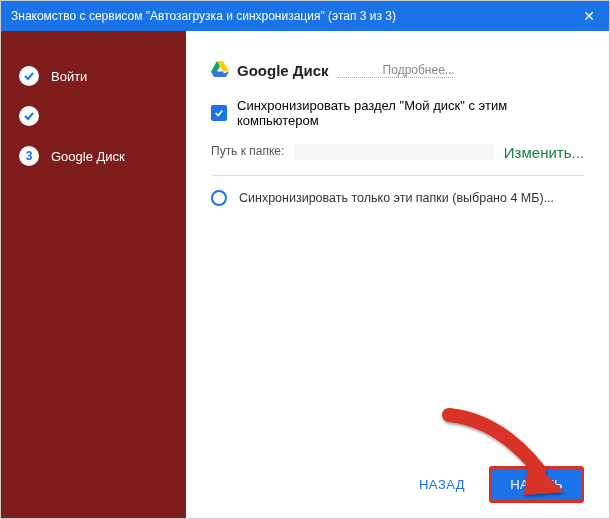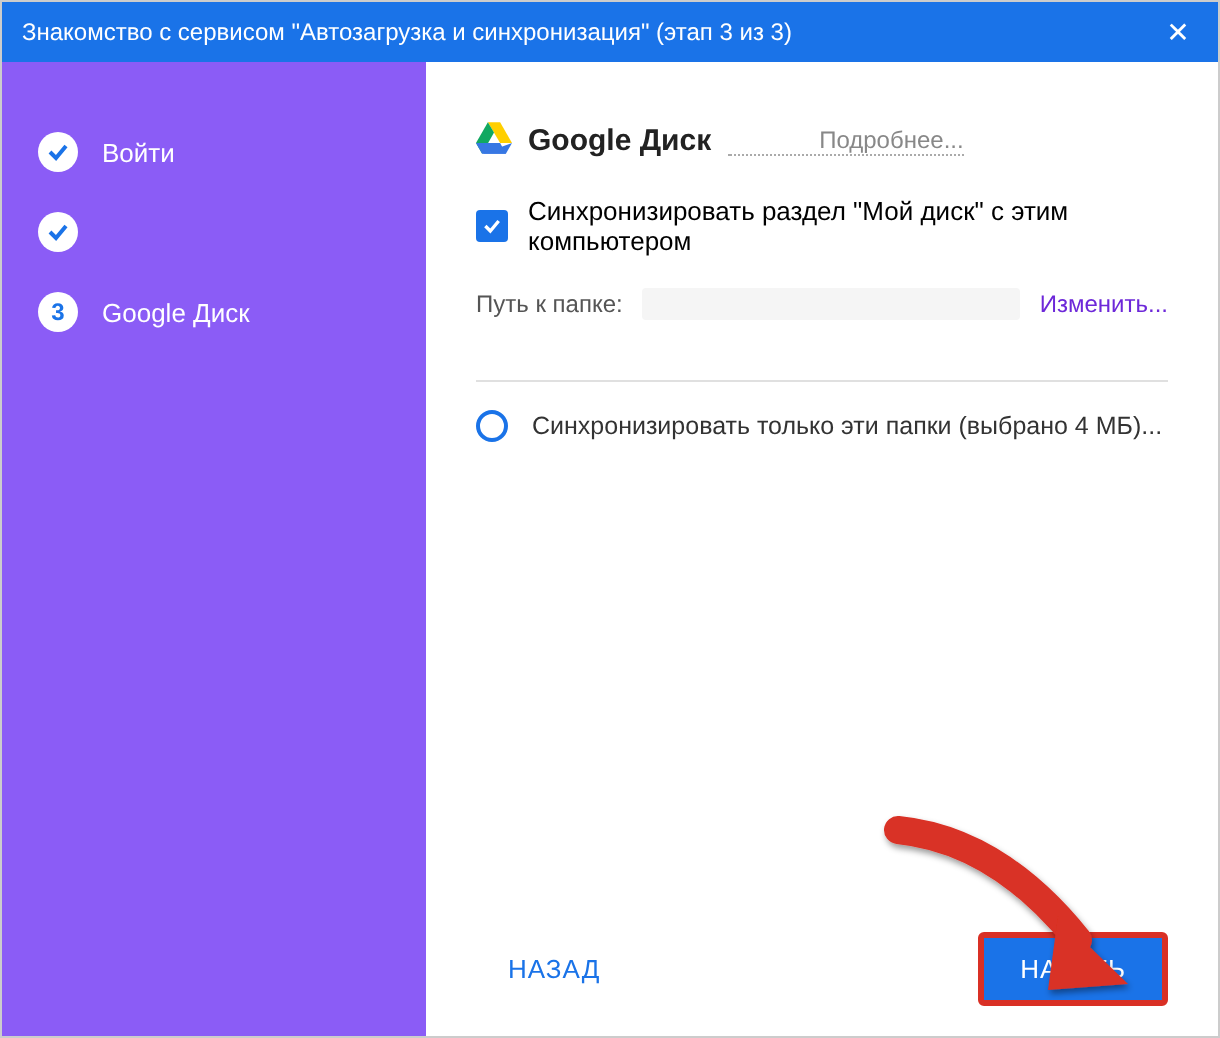--- a/index.html
+++ b/index.html
@@ -2,41 +2,41 @@
 <html><head>
 <meta charset="utf-8">
 <style>
   * { box-sizing: border-box; margin: 0; padding: 0; }
   body { font-family: "Segoe UI", Arial, sans-serif; font-size: 13px; background: #fff; }
   .window { width: 610px; height: 519px; border: 1px solid #ccc; display: flex; flex-direction: column; position: relative; }
   .titlebar { height: 30px; background: #1a73e8; color: #fff; display: flex; align-items: center; padding: 0 10px; font-size: 12px; }
   .titlebar .title { flex: 1; }
   .titlebar .close { width: 20px; text-align: center; cursor: pointer; font-size: 14px; }
   .body { flex: 1; display: flex; min-height: 0; }
-  .sidebar { width: 212px; background: #8b5cf6; color: #fff; padding-top: 25px; }
+  .sidebar { width: 185px; background: #7f1d1d; color: #fff; padding-top: 25px; }
   .step { display: flex; align-items: center; padding: 10px 18px; gap: 12px; font-size: 13px; }
   .step .circle { width: 20px; height: 20px; border-radius: 50%; background: #fff; color: #1a73e8; display: flex; align-items: center; justify-content: center; font-size: 12px; font-weight: bold; flex-shrink: 0; }
   .step .circle svg { width: 12px; height: 12px; }
   .main { flex: 1; background: #fff; display: flex; flex-direction: column; padding: 30px 25px 15px 25px; position: relative; }
   .header-row { display: flex; align-items: center; gap: 8px; margin-bottom: 18px; }
   .header-row h2 { font-size: 15px; font-weight: 600; color: #222; }
   .header-row .more { color: #888; font-size: 12px; border-bottom: 1px dotted #aaa; cursor: pointer; padding-left: 46px; }
   .drive-icon { width: 18px; height: 16px; }
   .sync-row { display: flex; align-items: center; gap: 10px; margin-bottom: 16px; }
   .checkbox { width: 16px; height: 16px; background: #1a73e8; border-radius: 2px; display: flex; align-items: center; justify-content: center; cursor: pointer; flex-shrink: 0; }
   .checkbox svg { width: 10px; height: 10px; }
-  .path-row { display: flex; align-items: center; gap: 10px; font-size: 12px; margin-bottom: 30px; color: #555; }
+  .path-row { display: flex; gap: 10px; font-size: 12px; margin-bottom: 14px; color: #555; }
   .path-label { flex-shrink: 0; }
   .path-value { flex: 1; height: 16px; background: #f5f5f5; border-radius: 2px; }
-  .change-link { color: #6d28d9; cursor: pointer; font-size: 12px; }
+  .change-link { color: #15803d; cursor: pointer; font-size: 15px; }
   .divider { height: 1px; background: #e0e0e0; margin-bottom: 14px; }
   .radio-row { display: flex; align-items: center; gap: 12px; margin-bottom: 12px; font-size: 12.5px; color: #333; }
   .radio { width: 16px; height: 16px; border: 2px solid #1a73e8; border-radius: 50%; display: flex; align-items: center; justify-content: center; cursor: pointer; flex-shrink: 0; }
   .radio.selected .dot { width: 8px; height: 8px; background: #1a73e8; border-radius: 50%; }
-  .footer { margin-top: auto; display: flex; justify-content: space-between; align-items: center; gap: 8px; padding-top: 10px; }
+  .footer { margin-top: auto; display: flex; justify-content: flex-end; align-items: center; gap: 8px; padding-top: 10px; }
   .btn-back { color: #1a73e8; background: none; border: none; padding: 10px 16px; font-size: 13px; font-weight: 500; cursor: pointer; letter-spacing: 0.5px; }
   .btn-start { background: #1a73e8; color: #fff; border: 3px solid #d93025; padding: 8px 18px; font-size: 13px; font-weight: 500; cursor: pointer; letter-spacing: 0.5px; border-radius: 3px; }
   .arrow-overlay { position: absolute; right: 0px; bottom: -2px; pointer-events: none; }
 </style>
 </head>
 <body>
 
 <div class="window">
   <div class="titlebar">
     <span class="title">Знакомство с сервисом "Автозагрузка и синхронизация" (этап 3 из 3)</span>

